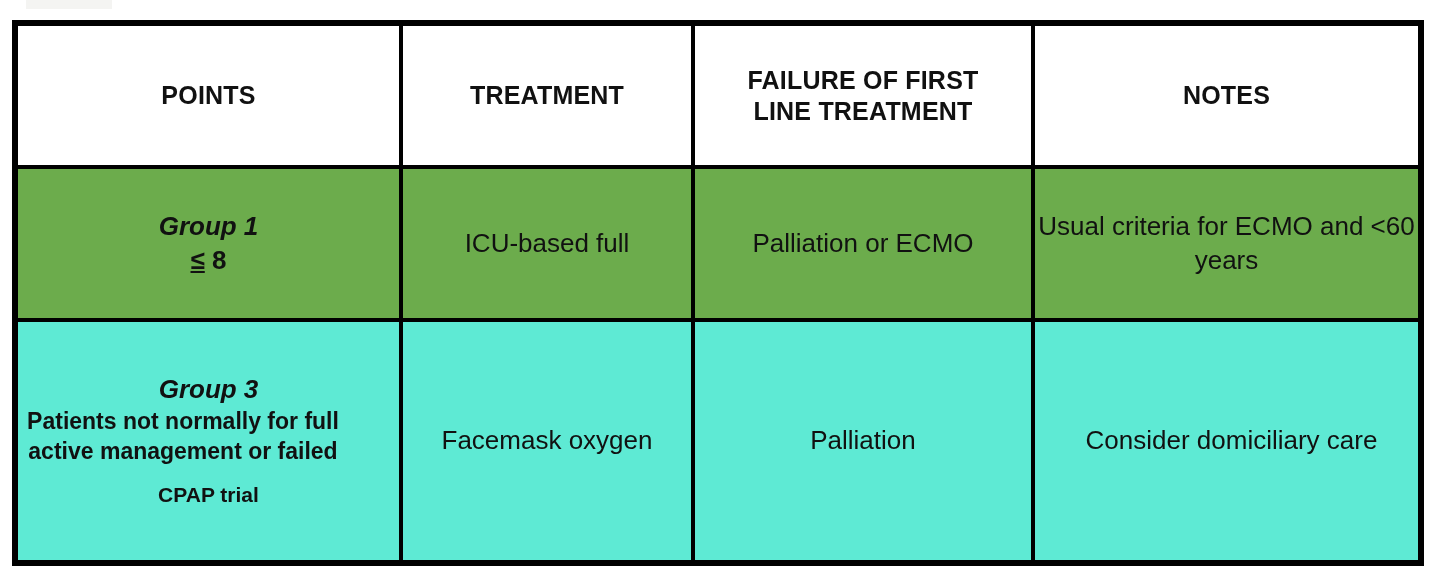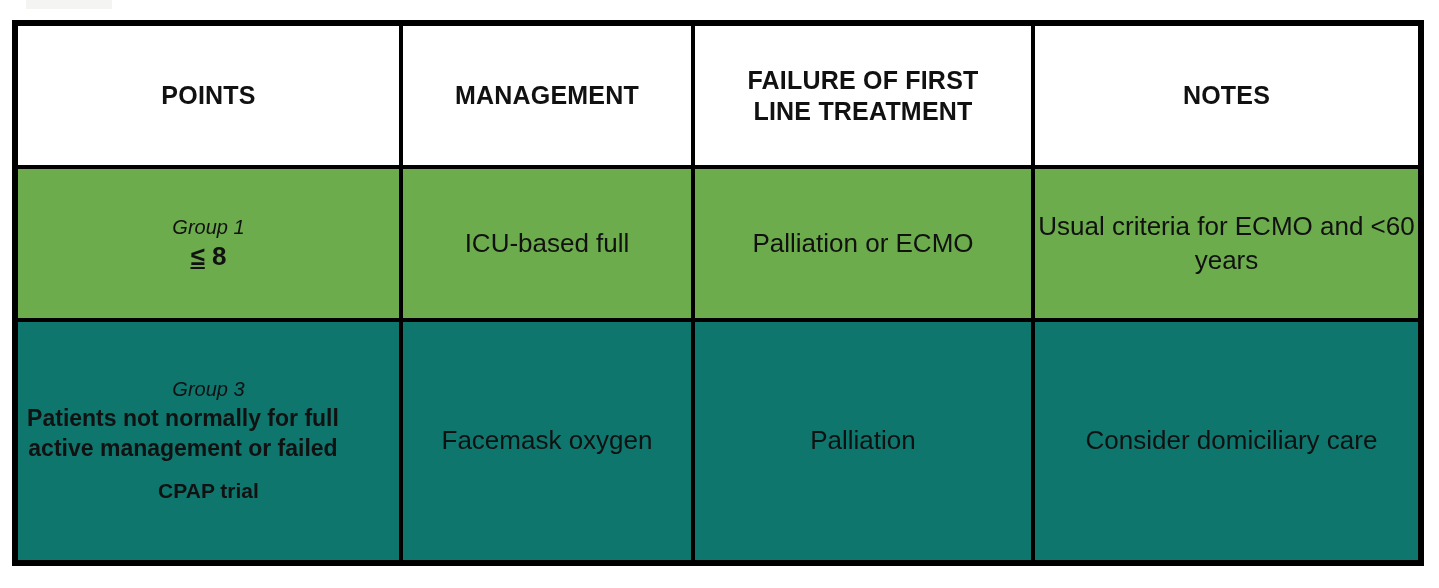--- a/index.html
+++ b/index.html
@@ -65,21 +65,21 @@
     height: 112px;
   }
   td.th-points {
     text-align: left;
     padding-left: 14px;
   }
 
   
   tr.row-green td { background: #6CAC4C; }
   tr.row-yellow td { background: #F0C32C; }
-  tr.row-red td { background: #0f766e; }
+  tr.row-red td { background: #5eead4; }
 
   tr.row-green td, tr.row-yellow td { height: 120px; }
   tr.row-red td { height: 192px; }
 
   td.cell-text {
     font-size: 26px;
     font-weight: normal;
     line-height: 1.30;
     padding: 4px 10px;
   }
@@ -95,22 +95,22 @@
   }
 
   
   td.cell-group {
     text-align: left;
     padding: 6px 12px 6px 14px;
   }
   .group-title {
     display: block;
     font-style: italic;
-    font-weight: normal;
-    font-size: 20px;
+    font-weight: bold;
+    font-size: 26px;
     line-height: 1.22;
     margin-bottom: 2px;
   }
   .group-value {
     display: block;
     font-weight: bold;
     font-size: 26px;
     line-height: 1.22;
   }
   .group-value .le-sign {
@@ -140,21 +140,21 @@
   <table class="risk-table">
     <colgroup>
       <col class="c-points">
       <col class="c-treatment">
       <col class="c-failure">
       <col class="c-notes">
     </colgroup>
     <tbody>
       <tr class="header-row">
         <td class="th-points">POINTS</td>
-        <td>MANAGEMENT</td>
+        <td>TREATMENT</td>
         <td>
           <span>FAILURE OF FIRST</span><br>
           <span>LINE TREATMENT</span>
         </td>
         <td>NOTES</td>
       </tr>
 
       <tr class="row-green">
         <td class="cell-group">
           <span class="group-title">Group 1</span>

